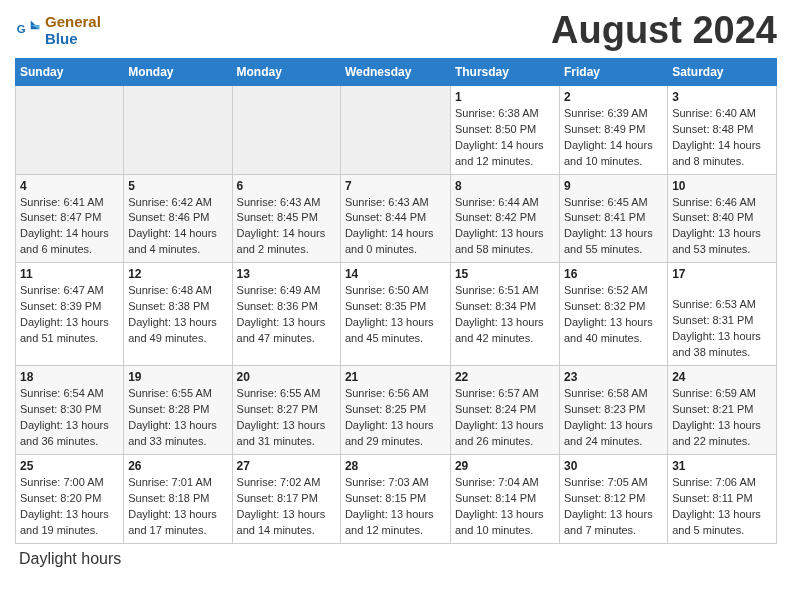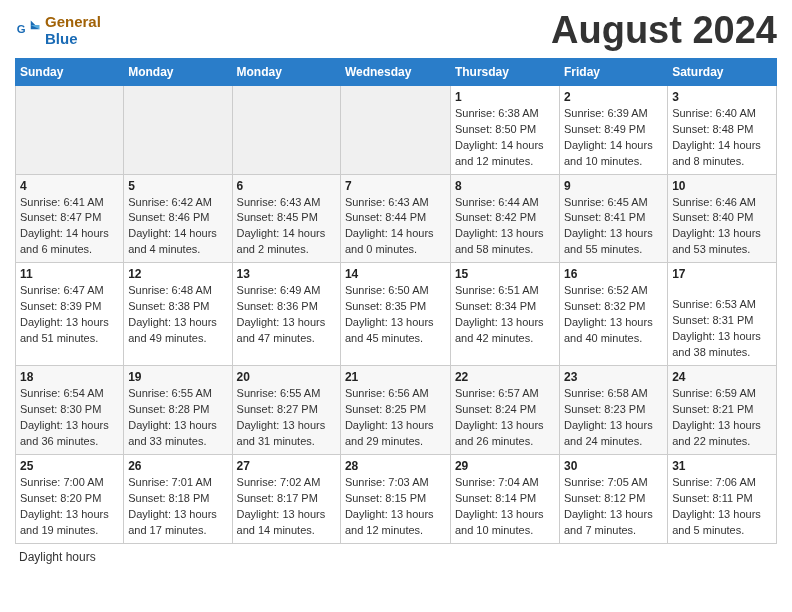--- a/index.html
+++ b/index.html
@@ -75,21 +75,21 @@
       font-size: 12px;
       margin-bottom: 2px;
       color: #222;
     }
     .day-info {
       color: #333;
       line-height: 1.45;
       font-size: 11px;
     }
     .footer-note {
-      font-size: 12px;
+      font-size: 16px;
       color: #333;
       margin-top: 6px;
       padding-left: 4px;
     }
   </style>
 </head>
 <body>
 
 <div class="header-area">
   <div class="logo">

